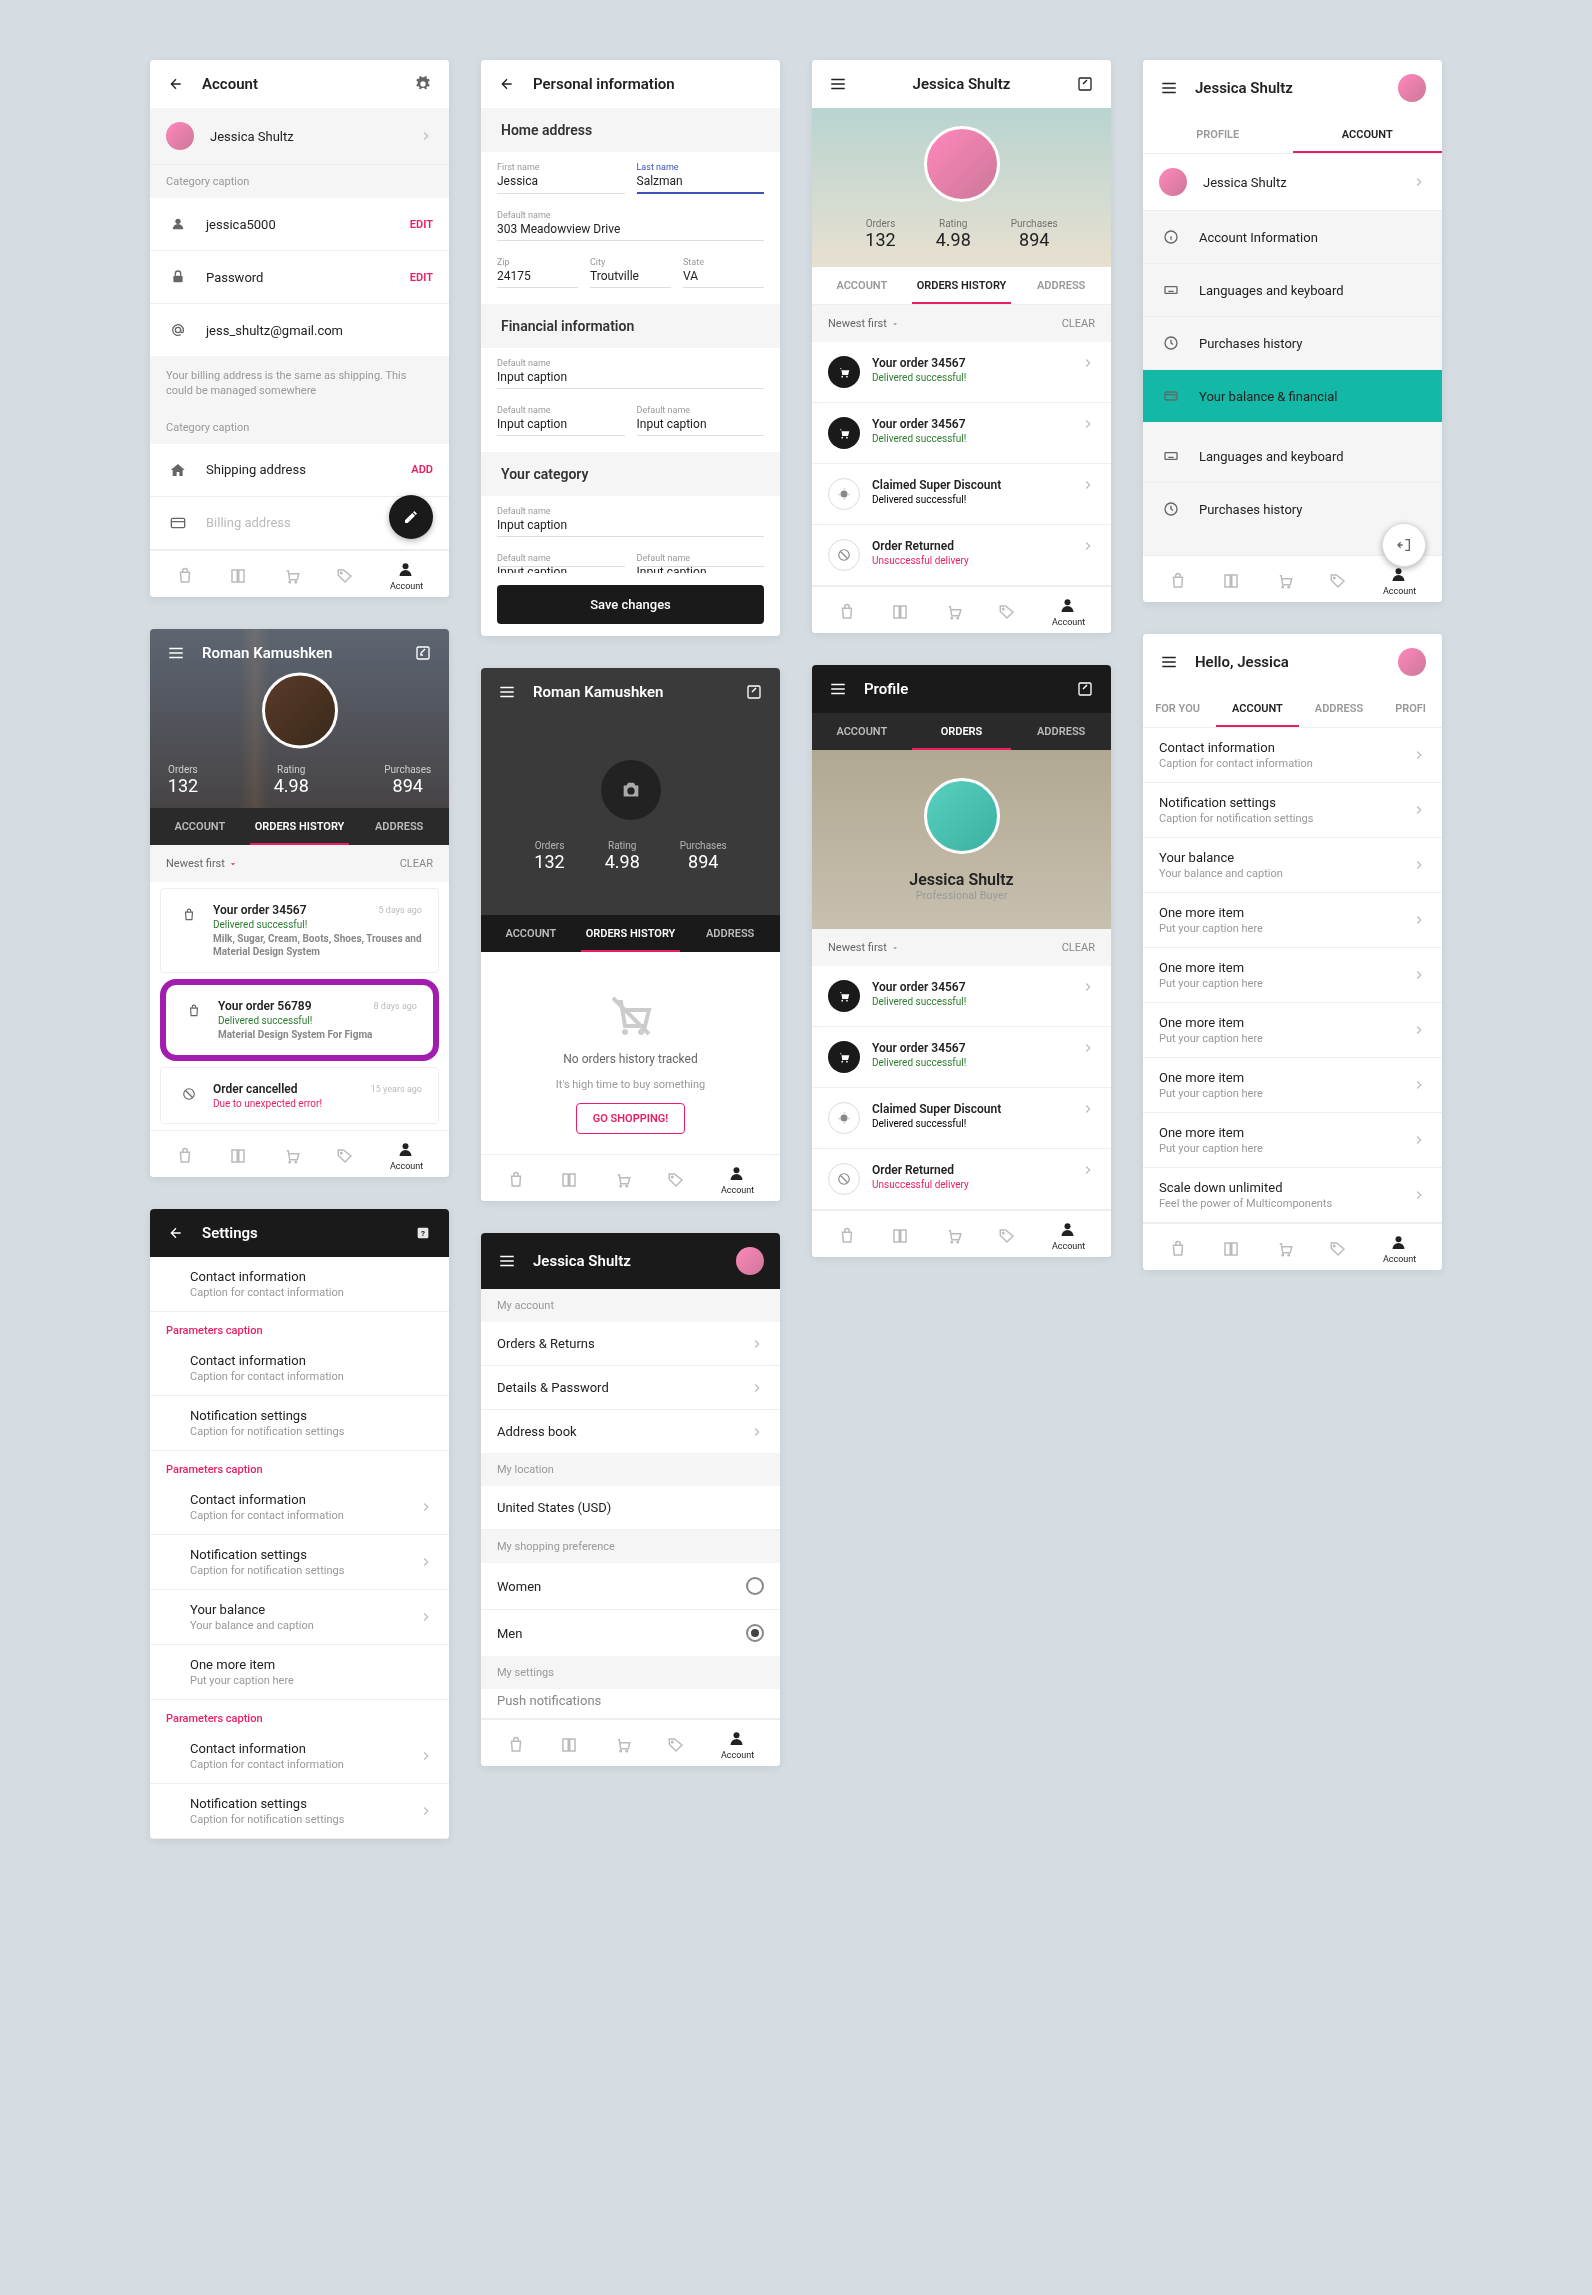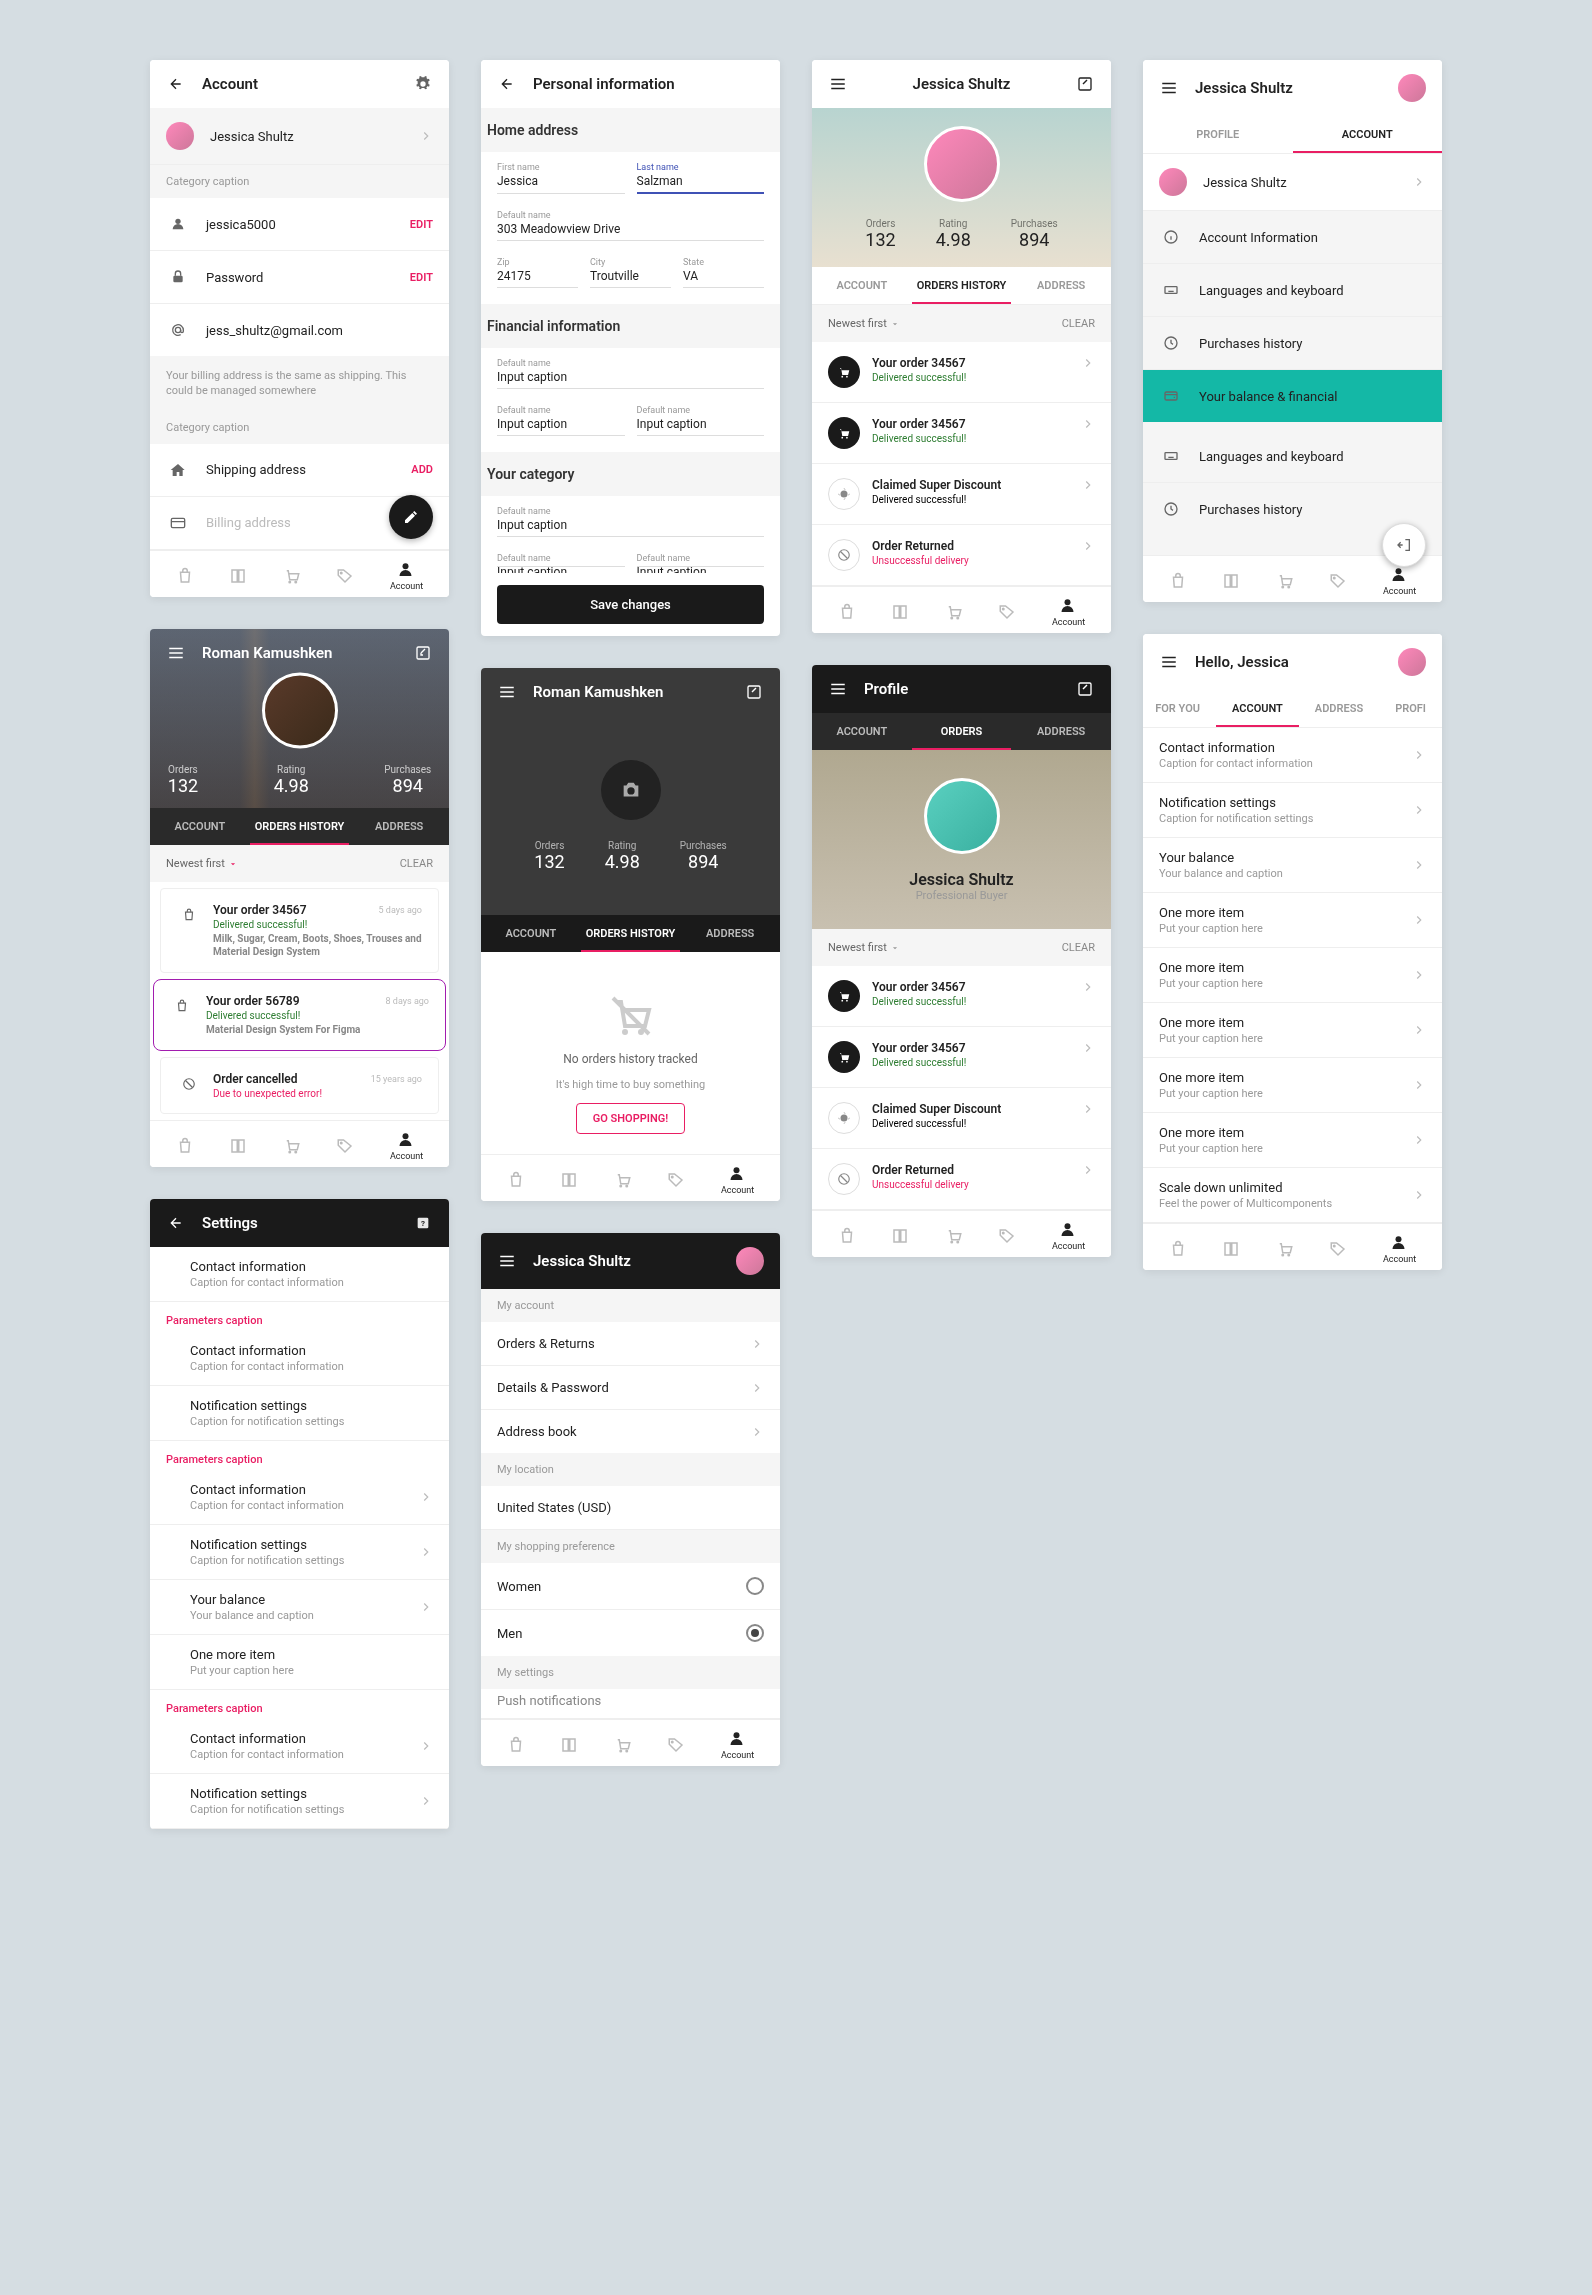--- a/index.html
+++ b/index.html
@@ -8,21 +8,21 @@
 .screen { background: #fff; border-radius: 4px; overflow: hidden; box-shadow: 0 2px 8px rgba(0,0,0,0.08); width: 299px; }
 .col { display: flex; flex-direction: column; gap: 32px; }
 
 .header-light, .header-dark { display: flex; align-items: center; padding: 14px 16px; gap: 16px; }
 .header-light { background: #fff; color: #222; }
 .header-dark { background: #1a1a1a; color: #fff; }
 .header-title { font-size: 15px; font-weight: 600; flex: 1; }
 .icon-btn { width: 20px; height: 20px; display: flex; align-items: center; justify-content: center; cursor: pointer; }
 svg { display: block; }
 
-.section-hd { background: #f5f5f5; padding: 14px 6px; font-size: 14px; font-weight: 600; color: #333; }
+.section-hd { background: #f5f5f5; padding: 14px 20px; font-size: 14px; font-weight: 600; color: #333; }
 .section-sub { background: #f5f5f5; padding: 10px 16px; font-size: 11px; color: #999; }
 .caption-row { padding: 10px 16px; font-size: 11px; color: #999; background: #f5f5f5; }
 .note-row { padding: 12px 16px; font-size: 11px; color: #999; line-height: 1.4; background: #f5f5f5; }
 
 .list-item { display: flex; align-items: center; padding: 14px 16px; gap: 16px; border-bottom: 1px solid #eee; background: #fff; }
 .list-item:last-child { border-bottom: none; }
 .li-icon { width: 24px; height: 24px; display: flex; align-items: center; justify-content: center; color: #666; flex-shrink: 0; }
 .li-text { flex: 1; }
 .li-title { font-size: 13px; color: #222; }
 .li-action { font-size: 11px; font-weight: 600; color: #e91e63; }
@@ -285,21 +285,21 @@
             </span>
     <div class="order-text">
       <div style="display:flex;align-items:center">
                 <div class="order-title">Your order 34567</div>
                 <div class="order-time">5 days ago</div>
               </div>
       <div class="order-status green">Delivered successful!</div>
       <div class="order-desc">Milk, Sugar, Cream, Boots, Shoes, Trouses and Material Design System</div>
     </div>
           </div>
-          <div class="order-item" style="margin:6px 3px;border:1px solid #a21caf;border-radius:8px">
+          <div class="order-item" style="margin:6px 10px;border:6px solid #a21caf;border-radius:16px">
     <span class="li-icon">
               <svg width="14" height="14" viewBox="0 0 24 24" fill="currentColor">
                 <path d="M6 7h12l-1 13H7zM9 7V5a3 3 0 016 0v2" stroke="currentColor" fill="none" stroke-width="2"></path>
               </svg>
             </span>
     <div class="order-text">
       <div style="display:flex;align-items:center">
                 <div class="order-title">Your order 56789</div>
                 <div class="order-time">8 days ago</div>
               </div>

